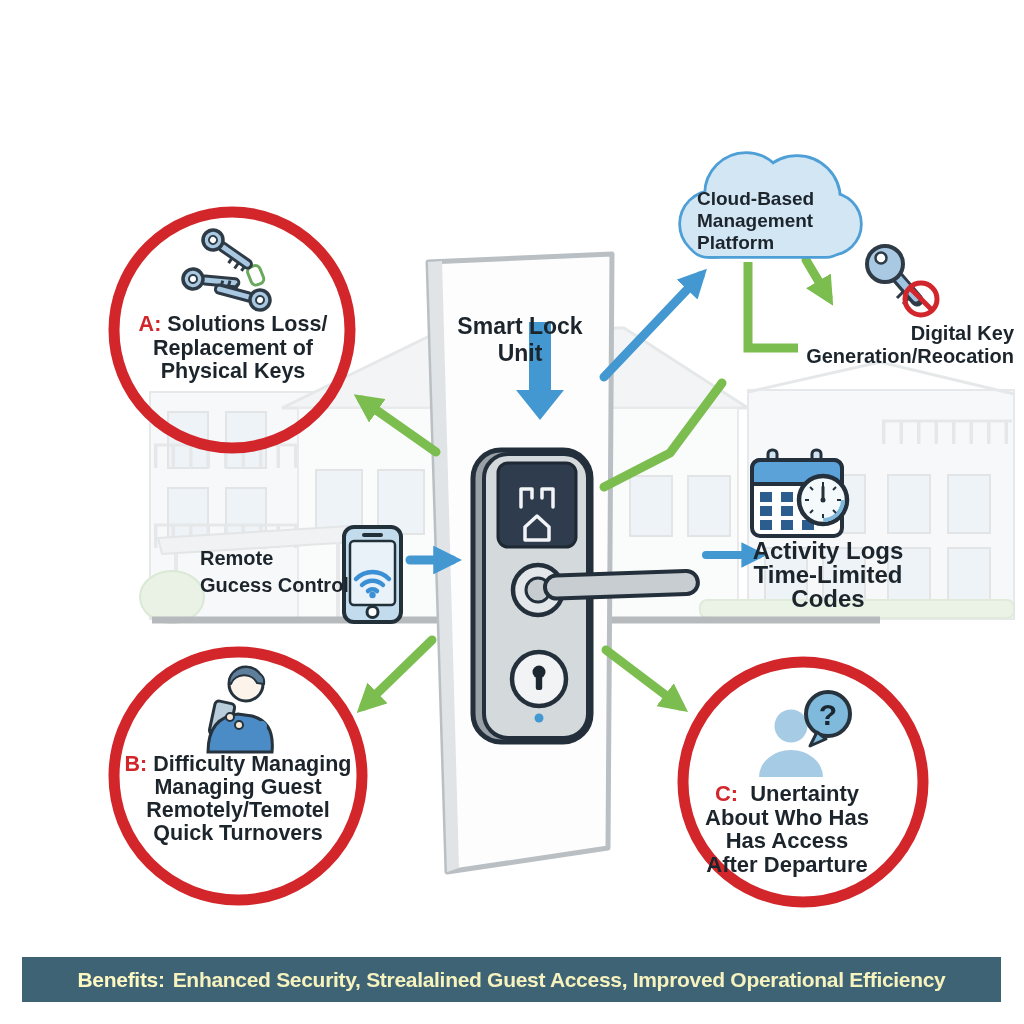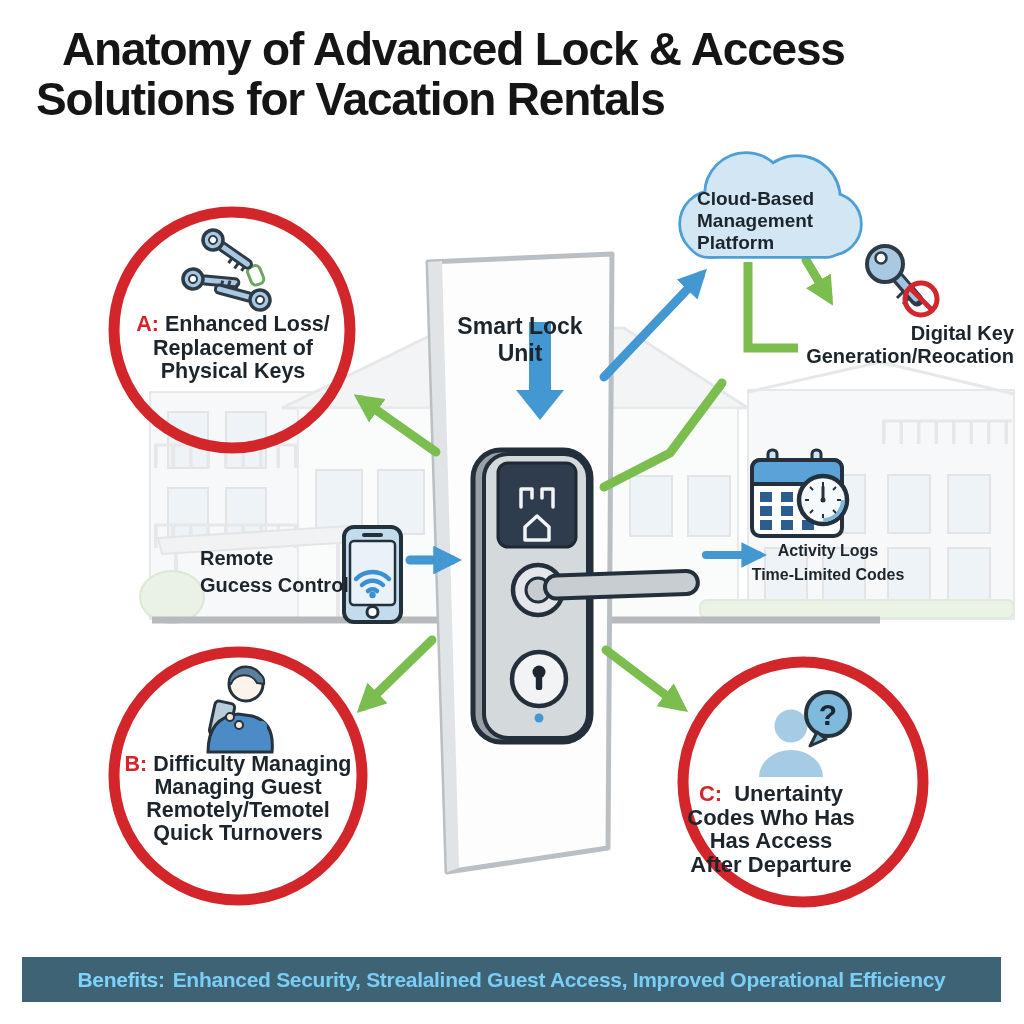--- a/index.html
+++ b/index.html
@@ -6,30 +6,30 @@
   #stage{position:relative;width:1024px;height:1024px;overflow:hidden;background:#fff;
          font-family:"Liberation Sans",sans-serif;color:#1c242c;}
   #gfx{position:absolute;left:0;top:0;z-index:1;}
   .txt{position:absolute;z-index:2;font-weight:700;}
   .title{left:36px;top:24px;width:940px;font-size:46px;line-height:50px;
          letter-spacing:-1.2px;color:#151515;}
   .title .l1{padding-left:26px;}
   .lab-door{left:432px;top:277px;width:176px;text-align:center;font-size:23px;margin-top:36px;}
   .lab-cloud{left:697px;top:188px;width:150px;text-align:left;font-size:19px;line-height:22px;}
   .lab-digikey{left:786px;top:322px;width:216px;text-align:right;font-size:20px;line-height:23px;margin-left:12px;}
-  .lab-activity{left:733px;top:539px;width:190px;text-align:center;font-size:16px;line-height:24px;}
+  .lab-activity{left:733px;top:539px;width:190px;text-align:center;font-size:24px;line-height:24px;}
   .lab-remote{left:200px;top:545px;width:152px;text-align:left;font-size:20px;line-height:27px;}
   .circ-a{left:122px;top:313px;width:222px;text-align:center;font-size:21.5px;line-height:23.5px;}
   .circ-b{left:116px;top:753px;width:244px;text-align:center;font-size:21.5px;line-height:23px;}
-  .circ-c{left:660px;top:782px;width:222px;text-align:center;font-size:22px;line-height:23.5px;}
+  .circ-c{left:676px;top:782px;width:222px;text-align:center;font-size:22px;line-height:23.5px;}
   .red-letter{color:#d2262b;margin-right:6px;}
   .red-letter.wide{margin-right:12px;}
   .benefits{left:22px;top:957px;width:979px;height:45px;background:#3e6374;
             display:flex;align-items:center;justify-content:center;
-            font-size:21px;letter-spacing:-0.3px;color:#7dd3fc;}
+            font-size:21px;letter-spacing:-0.3px;color:#fef9c3;}
   .benefits .pre{font-weight:700;margin-right:8px;}
   .benefits .rest{font-weight:700;opacity:.96;}
 </style>
 </head>
 <body>
 
 <div id="stage">
 
 <svg id="gfx" width="1024" height="1024" viewBox="0 0 1024 1024">
   <defs>
@@ -227,24 +227,20 @@
 
   <g>
     <circle cx="791" cy="726" r="16.5" fill="#a5cbe5"></circle>
     <path d="M759,777 a32,27 0 0 1 64,0 z" fill="#a5cbe5"></path>
     <circle cx="828" cy="714" r="22" fill="#7fb9dc" stroke="#26323c" stroke-width="4"></circle>
     <path d="M817,732 l-7,14 l16,-7 z" fill="#7fb9dc" stroke="#26323c" stroke-width="3" stroke-linejoin="round"></path>
     <text x="828" y="725" text-anchor="middle" font-family="Liberation Sans, sans-serif" font-size="30" font-weight="bold" fill="#1a2630">?</text>
   </g>
 </svg>
 
-<div class="txt title">
-  <div class="l1">Anatomy of Advanced Lock &amp; Access</div>
-  <div>Solutions for Vacation Rentals</div>
-</div>
 
 <div class="txt lab-door">Smart Lock Unit</div>
 
 <div class="txt lab-cloud">
   <div>Cloud-Based</div>
   <div>Management</div>
   <div>Platform</div>
 </div>
 
 <div class="txt lab-digikey">
@@ -256,35 +252,35 @@
   <div>Activity Logs</div>
   <div>Time-Limited Codes</div>
 </div>
 
 <div class="txt lab-remote">
   <div>Remote</div>
   <div>Gucess Control</div>
 </div>
 
 <div class="txt circ-a">
-  <div><span class="red-letter">A:</span><span>Enhanced Loss/</span></div>
+  <div><span class="red-letter">A:</span><span>Solutions Loss/</span></div>
   <div>Replacement of</div>
   <div>Physical Keys</div>
 </div>
 
 <div class="txt circ-b">
   <div><span class="red-letter">B:</span><span>Difficulty Managing</span></div>
   <div>Managing Guest</div>
   <div>Remotely/Temotel</div>
   <div>Quick Turnovers</div>
 </div>
 
 <div class="txt circ-c">
   <div><span class="red-letter wide">C:</span><span>Unertainty</span></div>
-  <div>Codes Who Has</div>
+  <div>About Who Has</div>
   <div>Has Access</div>
   <div>After Departure</div>
 </div>
 
 <div class="txt benefits">
   <span class="pre">Benefits:</span>
   <span class="rest">Enhanced Security, Strealalined Guest Access, Improved Operational Efficiency</span>
 </div>
 
 </div>

